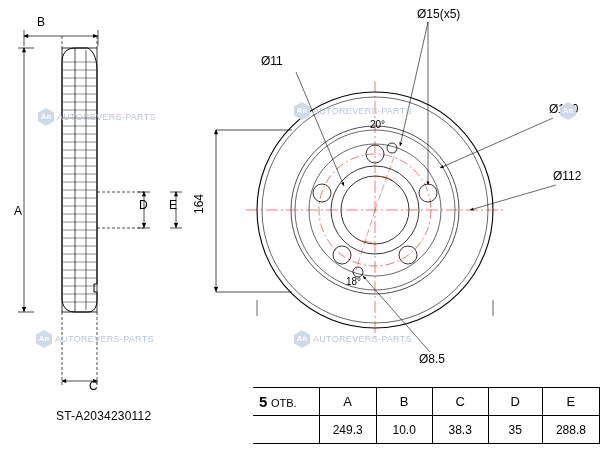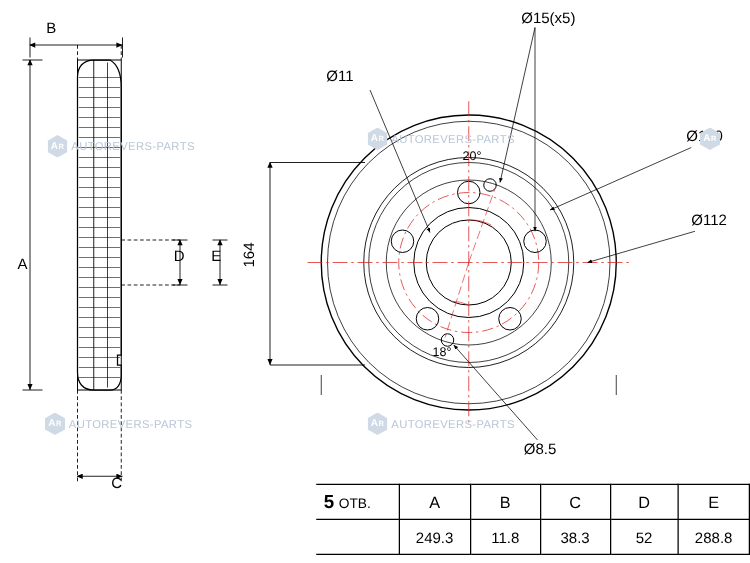--- a/index.html
+++ b/index.html
@@ -250,38 +250,39 @@
 <div class="wm" style="left:294px;top:330px;">
   <span class="hex">A<span style="font-size:6px">R</span></span><span class="txt">AUTOREVERS-PARTS</span>
 </div>
 <div class="wm" style="left:560px;top:102px;">
   <span class="hex">A<span style="font-size:6px">R</span></span><span class="txt"></span>
 </div>
 <div class="wm" style="left:560px;top:390px;">
   <span class="hex">A<span style="font-size:6px">R</span></span>
 </div>
 
+<div class="partno">ST-A2034230112</div>
 
 <table class="spec">
   <tbody>
         <tr class="hdr">
     <td class="lbl">
       <span class="otv-num">5</span>
       <span class="otv-word">ОТВ.</span>
     </td>
     <td class="col">A</td>
     <td class="col">B</td>
     <td class="col">C</td>
     <td class="col">D</td>
     <td class="col">E</td>
   </tr>
   <tr>
     <td class="lbl"></td>
     <td class="col">249.3</td>
-    <td class="col">11.8</td>
+    <td class="col">10.0</td>
     <td class="col">38.3</td>
-    <td class="col">52</td>
+    <td class="col">35</td>
     <td class="col">288.8</td>
   </tr>
 </tbody>
     </table>
 
 </div>
 
 </body></html>

